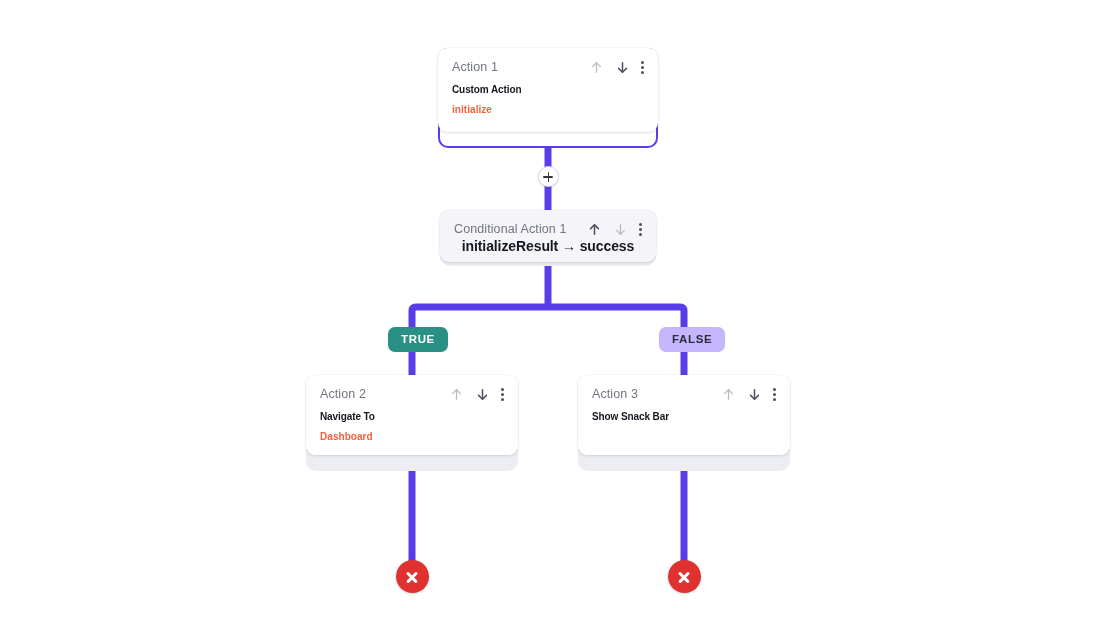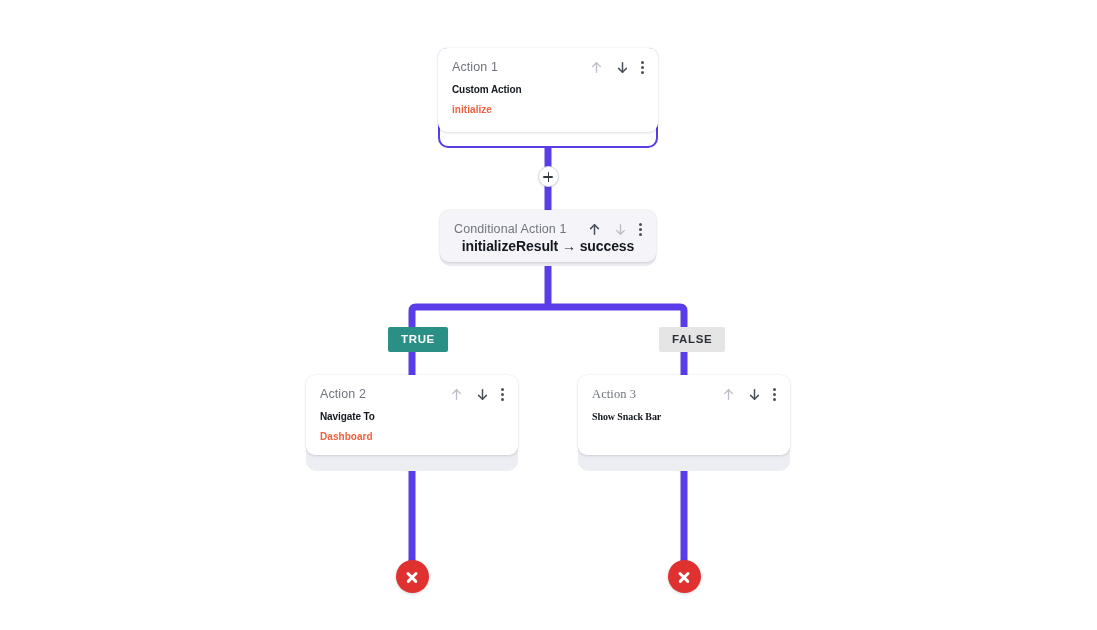--- a/index.html
+++ b/index.html
@@ -160,33 +160,33 @@
   .plus::after {
     top: 4.5px; bottom: 4.5px; left: 9px; width: 1.8px;
   }
 
   
   .pill {
     position: absolute;
     height: 25px;
     line-height: 25px;
     padding: 0 13px;
-    border-radius: 2px;
+    border-radius: 7px;
     font-size: 11.5px;
     font-weight: bold;
     letter-spacing: 0.65px;
     text-align: center;
     white-space: nowrap;
   }
   .pill.true {
     background: #2a9086;
     color: #ffffff;
   }
   .pill.false {
-    background: #e5e5e5;
+    background: #c4b5fd;
     color: #2b3039;
   }
 
   
   .stop {
     position: absolute;
     width: 33px;
     height: 33px;
     border-radius: 50%;
     background: #e03131;
@@ -342,21 +342,21 @@
             </span>
           </div>
         </div>
         <div class="card-title">Navigate To</div>
         <div class="card-sub">Dashboard</div>
       </div>
     </div>
 
   </div>
 
-  <div class="node" style="left:578px; top:375px; width:212px;font-family:Liberation Serif, serif;">
+  <div class="node" style="left:578px; top:375px; width:212px;">
     <div class="card-shell" style="height:96px;">
       <div class="card-skirt"></div>
       <div class="card-face" style="height:80px;">
         <div class="card-head">
           <div class="card-eyebrow">Action 3</div>
           <div class="icon-row">
             <span class="ico">
               <svg width="15" height="15" viewBox="0 0 15 15">
                 <g stroke="#b9bcc5" stroke-width="1.3" fill="none" stroke-linecap="round" stroke-linejoin="round">
                   <line x1="7.5" y1="12.3" x2="7.5" y2="2.8"></line>

